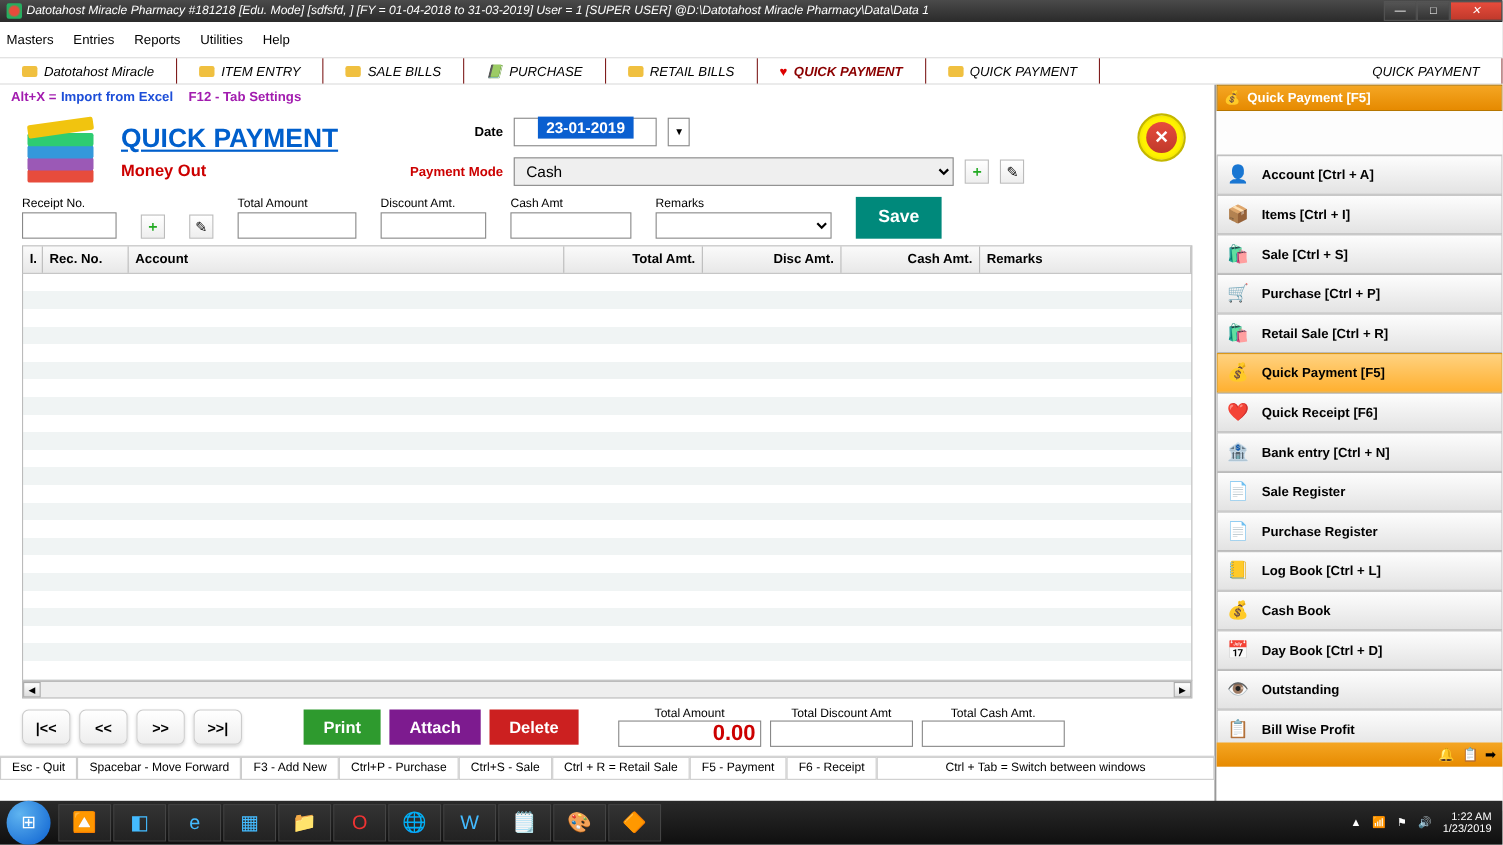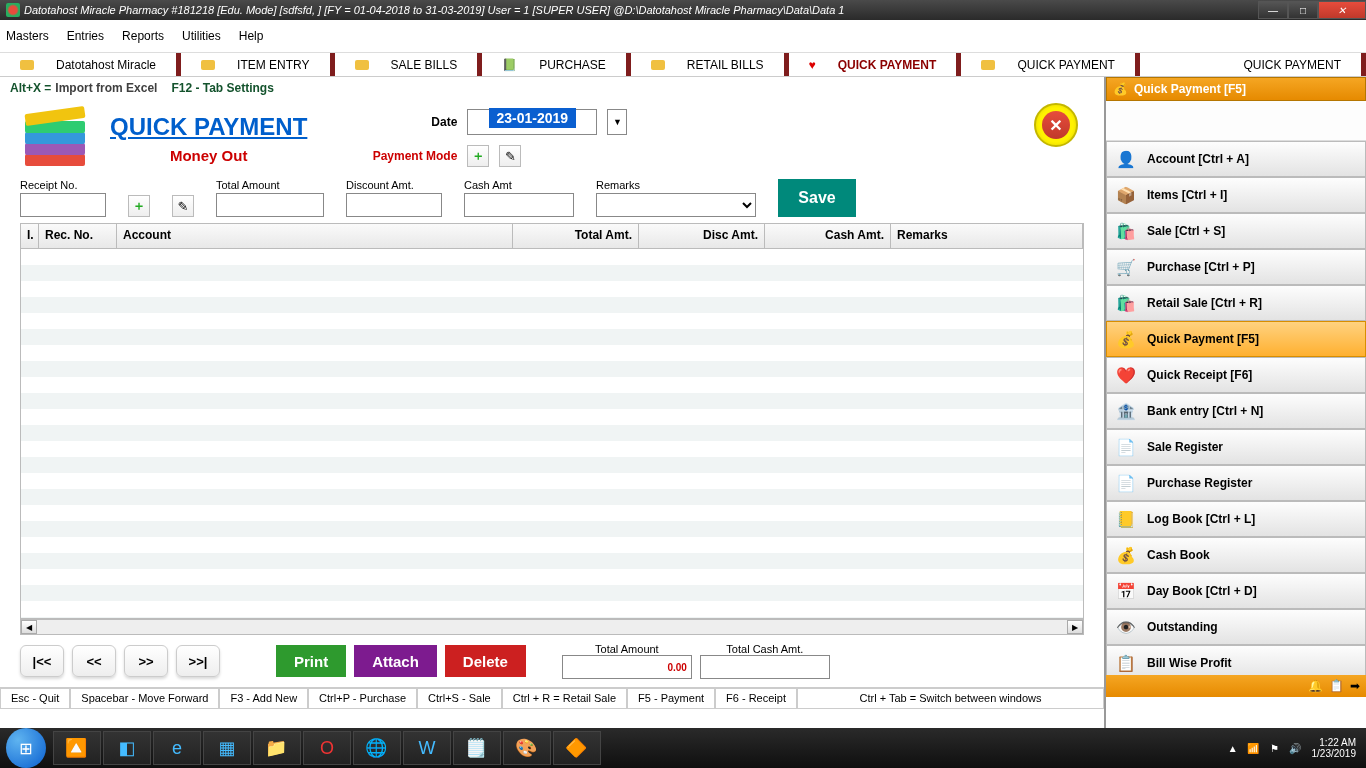--- a/index.html
+++ b/index.html
@@ -5,47 +5,47 @@
 * { margin: 0; padding: 0; box-sizing: border-box; font-family: 'Segoe UI', Tahoma, sans-serif; }
 body { width: 1366px; height: 768px; overflow: hidden; background: #ccc; position: relative; }
 .titlebar { height: 20px; background: linear-gradient(to bottom, #4a4a4a, #2a2a2a); color: #fff; display: flex; align-items: center; font-size: 11px; padding-left: 6px; font-style: italic; }
 .titlebar-icon { width: 14px; height: 14px; margin-right: 4px; background: radial-gradient(circle, #e74c3c 40%, #27ae60 60%); border-radius: 2px; }
 .win-controls { margin-left: auto; display: flex; }
 .win-btn { width: 30px; height: 18px; display: flex; align-items: center; justify-content: center; font-size: 10px; border: 1px solid #555; background: linear-gradient(#555,#333); color: #fff; }
 .win-btn.close { background: linear-gradient(#e74c3c,#c0392b); width: 48px; }
 .menubar { height: 24px; background: #fff; display: flex; align-items: center; font-size: 12px; padding: 16px 6px; border-bottom: 1px solid #ddd; }
 .menubar span { margin-right: 18px; cursor: default; }
 .tabbar { height: 24px; background: #fff; display: flex; font-size: 12px; border-bottom: 1px solid #ccc; }
-.tab { padding: 4px 20px; border-right: 5px solid #7f1d1d; display: flex; align-items: center; gap: 22px; white-space: nowrap; }
+.tab { padding: 4px 20px; border-right: 1px solid #7f1d1d; display: flex; align-items: center; gap: 6px; white-space: nowrap; font-style: italic; }
 .tab.active { font-weight: bold; color: #8b0000; }
 .tab .ticon { width: 14px; height: 10px; background: #f0c040; border-radius: 2px; position: relative; }
 .tab .heart { color: #d00; font-size: 12px; }
 .content-area { display: flex; height: calc(768px - 20px - 24px - 24px - 40px); background: #fff; }
 .main-panel { flex: 1; position: relative; background: #fff; border-right: 2px solid #999; overflow: hidden; }
 .side-panel { width: 260px; background: #fff; position: relative; }
 .side-header { height: 24px; background: linear-gradient(#f5a623,#e68a00); color: #fff; font-size: 12px; font-weight: bold; display: flex; align-items: center; padding: 0 6px; gap: 6px; border: 1px solid #b57600; }
 .side-item { height: 36px; background: linear-gradient(#fdfdfd,#e3e3e3); border: 1px solid #bbb; display: flex; align-items: center; padding: 0 8px; font-size: 12px; font-weight: bold; gap: 10px; cursor: default; }
 .side-item.selected { background: linear-gradient(#ffd280,#ffb030); border: 1px solid #d98e00; }
 .side-item .sicon { width: 22px; height: 22px; display: flex; align-items: center; justify-content: center; font-size: 16px; }
 .side-footer { position: absolute; bottom: 40px; right: 0; width: 260px; height: 22px; background: linear-gradient(#f5a623,#e68a00); display: flex; justify-content: flex-end; align-items: center; gap: 6px; padding: 0 6px; }
 .side-footer span { font-size: 12px; }
 .top-shortcuts { height: 22px; font-size: 12px; display: flex; align-items: center; padding: 0 10px; gap: 4px; }
-.ts-red { color: #14532d; font-weight: bold; }
-.ts-green { color: #404040; font-weight: bold; }
+.ts-red { color: #a21caf; font-weight: bold; }
+.ts-green { color: #1d4ed8; font-weight: bold; }
 .header-row { display: flex; align-items: center; padding: 4px 10px; gap: 10px; position: relative; }
 .books-icon { width: 90px; height: 70px; display: flex; align-items: center; justify-content: center; }
 .books-stack { position: relative; width: 70px; height: 55px; }
 .book { position: absolute; width: 60px; height: 12px; border-radius: 2px; left: 5px; }
 .book.b1 { background: #e74c3c; bottom: 0; }
 .book.b2 { background: #9b59b6; bottom: 11px; }
 .book.b3 { background: #3498db; bottom: 22px; }
 .book.b4 { background: #2ecc71; bottom: 33px; }
 .book.b5 { background: #f1c40f; bottom: 44px; transform: rotate(-8deg); }
 .page-title { font-size: 24px; font-weight: bold; color: #005fcc; text-decoration: underline; }
-.money-out { font-size: 15px; font-weight: bold; color: #c00; margin-top: 6px; text-align: center; }
+.money-out { font-size: 15px; font-weight: bold; color: #c00; margin-top: 6px; }
 .label-red { color: #c00; font-size: 12px; font-weight: bold; }
 .label-black { font-size: 12px; font-weight: bold; }
 .date-input { width: 130px; height: 26px; border: 1px solid #888; text-align: center; font-size: 14px; font-weight: bold; }
 .date-input .sel { background: #0a5fd0; color: #fff; padding: 2px 8px; }
 .date-dd { width: 20px; height: 26px; border: 1px solid #888; display: inline-flex; align-items: center; justify-content: center; font-size: 9px; }
 .pm-select { width: 400px; height: 26px; border: 1px solid #888; font-size: 14px; padding: 2px 6px; }
 .icon-btn { width: 22px; height: 22px; border: 1px solid #bbb; background: linear-gradient(#fff,#eee); display: inline-flex; align-items: center; justify-content: center; font-size: 13px; }
 .close-circle { position: absolute; right: 26px; top: 4px; width: 44px; height: 44px; border-radius: 50%; background: radial-gradient(circle, #fff200 60%, #d4c700 100%); display: flex; align-items: center; justify-content: center; border: 2px solid #c4b700; }
 .close-inner { width: 28px; height: 28px; border-radius: 50%; background: linear-gradient(#e74c3c,#c0392b); color: #fff; font-weight: bold; display: flex; align-items: center; justify-content: center; font-size: 16px; }
 .fields-row { display: flex; align-items: flex-end; padding: 2px 20px; gap: 22px; font-size: 11px; }
@@ -59,21 +59,21 @@
 .scrollbar-h { margin: 0 20px; height: 16px; background: #eee; border: 1px solid #bbb; display: flex; align-items: center; }
 .scroll-btn { width: 16px; height: 14px; background: linear-gradient(#fff,#ddd); border: 1px solid #aaa; font-size: 8px; display: flex; align-items: center; justify-content: center; }
 .scroll-track { flex: 1; height: 14px; }
 .footer-row { display: flex; align-items: center; padding: 8px 20px; gap: 8px; }
 .nav-btn { width: 44px; height: 32px; border-radius: 6px; border: 1px solid #ccc; background: linear-gradient(#fff,#eee); font-size: 13px; font-weight: bold; box-shadow: 0 2px 3px rgba(0,0,0,.15); }
 .act-btn { height: 32px; padding: 0 18px; font-size: 15px; font-weight: bold; color: #fff; border: none; }
 .act-btn.print { background: #2e9a2e; }
 .act-btn.attach { background: #7d1b8f; }
 .act-btn.delete { background: #cc2020; }
 .total-box { display: flex; flex-direction: column; align-items: center; font-size: 11px; }
-.total-box input { width: 130px; height: 24px; border: 1px solid #888; text-align: right; padding: 0 4px; font-size: 10px; font-weight: bold; }
+.total-box input { width: 130px; height: 24px; border: 1px solid #888; text-align: right; padding: 0 4px; font-size: 20px; font-weight: bold; }
 .total-box .red { color: #c00; }
 .status-shortcuts { height: 22px; background: #fff; display: flex; font-size: 11px; border-top: 1px solid #ccc; }
 .status-shortcuts span { padding: 3px 10px; border: 1px solid #ccc; }
 .status-shortcuts .wide { flex: 0 0 auto; }
 .status-shortcuts .stretch { flex: 1; text-align: center; }
 .taskbar { height: 40px; background: linear-gradient(#2a2a2a,#0f0f0f); display: flex; align-items: center; position: absolute; bottom: 0; width: 100%; }
 .start-orb { width: 40px; height: 40px; border-radius: 50%; background: radial-gradient(circle at 30% 30%, #5fb4f0, #0a5fd0); margin: 0 6px; display: flex; align-items: center; justify-content: center; color: #fff; }
 .tb-icon { width: 48px; height: 34px; margin: 0 1px; background: linear-gradient(#333,#222); border: 1px solid #444; display: flex; align-items: center; justify-content: center; font-size: 18px; }
 .tb-right { margin-left: auto; color: #fff; font-size: 10px; text-align: right; padding-right: 10px; display: flex; align-items: center; gap: 10px; }
 .side-blank { height: 40px; background: #fdfdfd; border-bottom: 1px solid #ddd; }
@@ -158,20 +158,21 @@
         <div class="money-out">Money Out</div>
       </div>
       <div style="margin-left:40px">
         <div style="display:flex;align-items:center;gap:10px;margin-bottom:10px">
           <span class="label-black" style="width:100px;text-align:right">Date</span>
           <div class="date-input"><span class="sel">23-01-2019</span></div>
           <div class="date-dd">▼</div>
         </div>
         <div style="display:flex;align-items:center;gap:10px">
           <span class="label-red" style="width:100px;text-align:right">Payment Mode</span>
+          <select class="pm-select"><option>Cash</option></select>
           <span class="icon-btn" style="color:#2a2;font-weight:bold">＋</span>
           <span class="icon-btn">✎</span>
         </div>
       </div>
       <div class="close-circle">
         <div class="close-inner">✕</div>
       </div>
     </div>
 
     <div class="fields-row">
@@ -222,20 +223,24 @@
       <button class="nav-btn">&gt;&gt;</button>
       <button class="nav-btn">&gt;&gt;|</button>
       <div style="width:40px"></div>
       <button class="act-btn print">Print</button>
       <button class="act-btn attach">Attach</button>
       <button class="act-btn delete">Delete</button>
       <div style="width:20px"></div>
       <div class="total-box">
           <span>Total Amount</span>
           <input class="red" readonly="" value="0.00" style="color: rgb(204, 0, 0);">
+        </div>
+      <div class="total-box">
+          <span>Total Discount Amt</span>
+          <input readonly="" style="">
         </div>
       <div class="total-box">
           <span>Total Cash Amt.</span>
           <input readonly="" style="">
         </div>
     </div>
 
     <div class="status-shortcuts">
       <span class="wide">Esc - Quit</span>
       <span class="wide">Spacebar - Move Forward</span>

